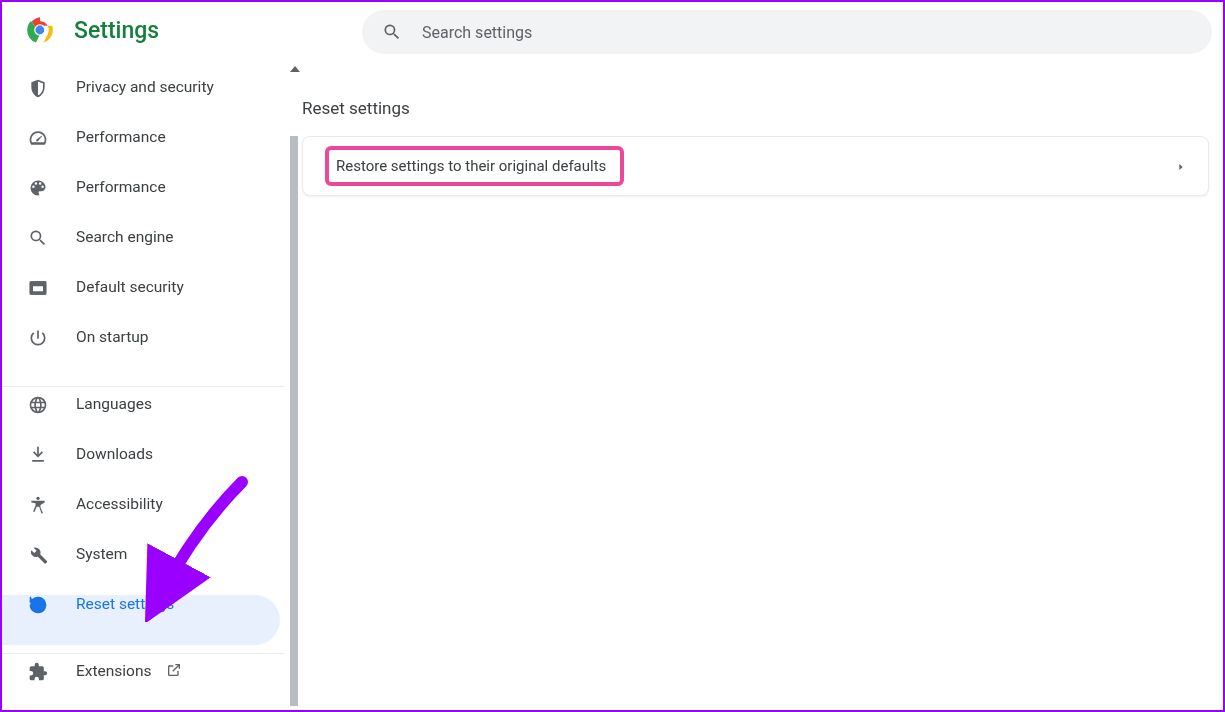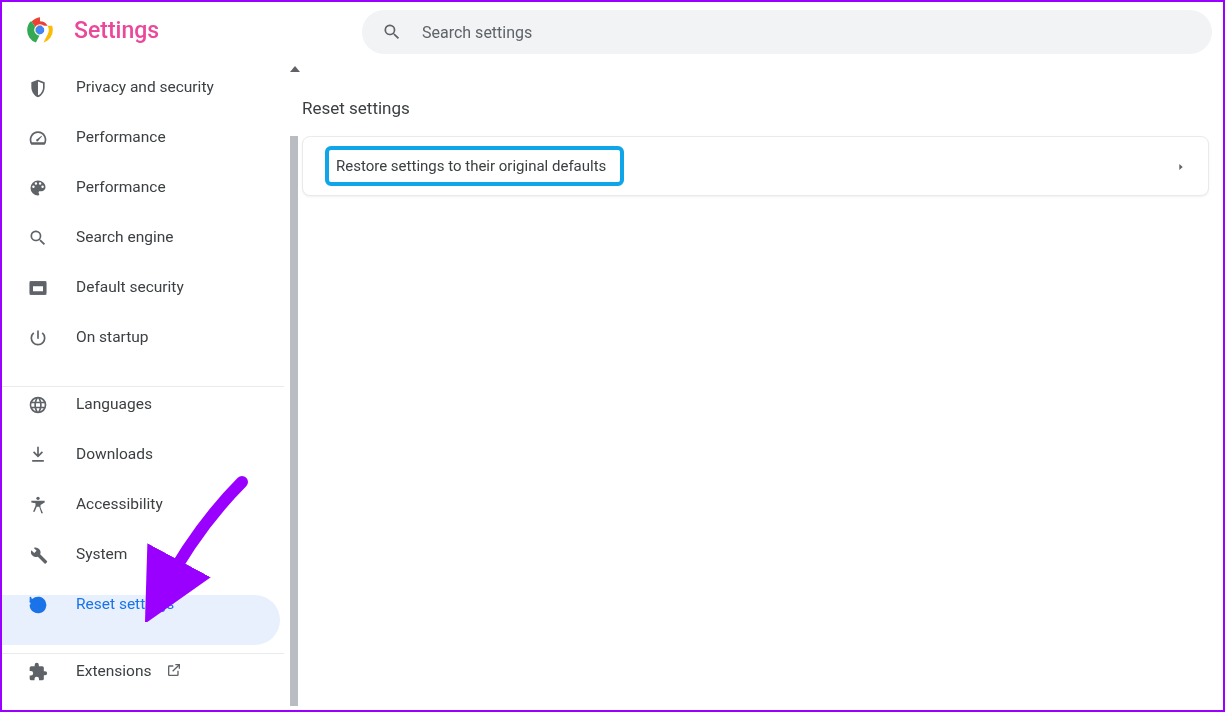--- a/index.html
+++ b/index.html
@@ -1,21 +1,21 @@
 <!DOCTYPE html>
 <html><head>
   <meta charset="utf-8">
   <style>
     * { margin: 0; padding: 0; box-sizing: border-box; font-family: 'Segoe UI', Roboto, Arial, sans-serif; }
     body { width: 1225px; height: 712px; background: #fff; border: 2px solid #9a00ff; position: relative; overflow: hidden; }
 
     .header { display: flex; align-items: center; height: 56px; padding: 0 0 0 24px; position: relative; }
     .logo { width: 28px; height: 28px; margin-right: 20px; position: relative; }
     .logo svg { width: 28px; height: 28px; display: block; }
-    .header-title { font-size: 23px; font-weight: 500; color: #ec4899; }
+    .header-title { font-size: 23px; font-weight: 500; color: #15803d; }
 
     .search-wrap { position: absolute; left: 360px; top: 8px; width: 850px; height: 44px; background: #f1f3f4; border-radius: 22px; display: flex; align-items: center; padding: 0 20px; }
     .search-wrap svg { width: 20px; height: 20px; fill: #5f6368; margin-right: 20px; flex-shrink: 0; }
     .search-input { border: none; background: transparent; font-size: 16px; color: #6d28d9; outline: none; flex: 1; }
     .search-input::placeholder { color: #5f6368; }
 
     .layout { display: flex; height: calc(712px - 56px); }
 
     .sidebar-container { width: 300px; position: relative; }
     .scroll-track { position: absolute; right: 0; top: 0; width: 14px; height: 100%; }
@@ -29,21 +29,21 @@
     .nav-item.active .nav-icon svg { stroke: #1a73e8; fill: #1a73e8; }
     .nav-icon { width: 20px; height: 20px; display: flex; align-items: center; justify-content: center; margin-right: 28px; flex-shrink:0; }
     .nav-icon svg { width: 20px; height: 20px; fill: #5f6368; }
     .nav-label { font-size: 15.5px; color: #3c4043; font-weight: 400; }
     .nav-sep { height: 1px; background: #e8eaed; margin: 8px 0; }
     .ext-icon { margin-left: 14px; }
 
     .main { flex: 1; padding: 40px 14px 0 0; }
     .section-title { font-size: 17px; color: #3c4043; margin-bottom: 18px; font-weight: 400; }
     .card { background: #fff; border: 1px solid #e8eaed; border-radius: 8px; box-shadow: 0 1px 2px rgba(60,64,67,0.08); padding: 12px 22px; display: flex; align-items: center; justify-content: space-between; height: 60px; }
-    .card-label { font-size: 15px; color: #3c4043; border: 4px solid #0ea5e9; padding: 7px 14px 7px 7px; border-radius: 6px; }
+    .card-label { font-size: 15px; color: #3c4043; border: 4px solid #ec4899; padding: 7px 14px 7px 7px; border-radius: 6px; }
     .card-arrow svg { width: 10px; height: 10px; fill: #5f6368; }
 
     .annotation-arrow { position: absolute; left: 140px; top: 470px; pointer-events: none; }
   </style>
 </head>
 <body>
 
 <div class="header">
   <div class="logo">
     <svg viewBox="0 0 48 48">

